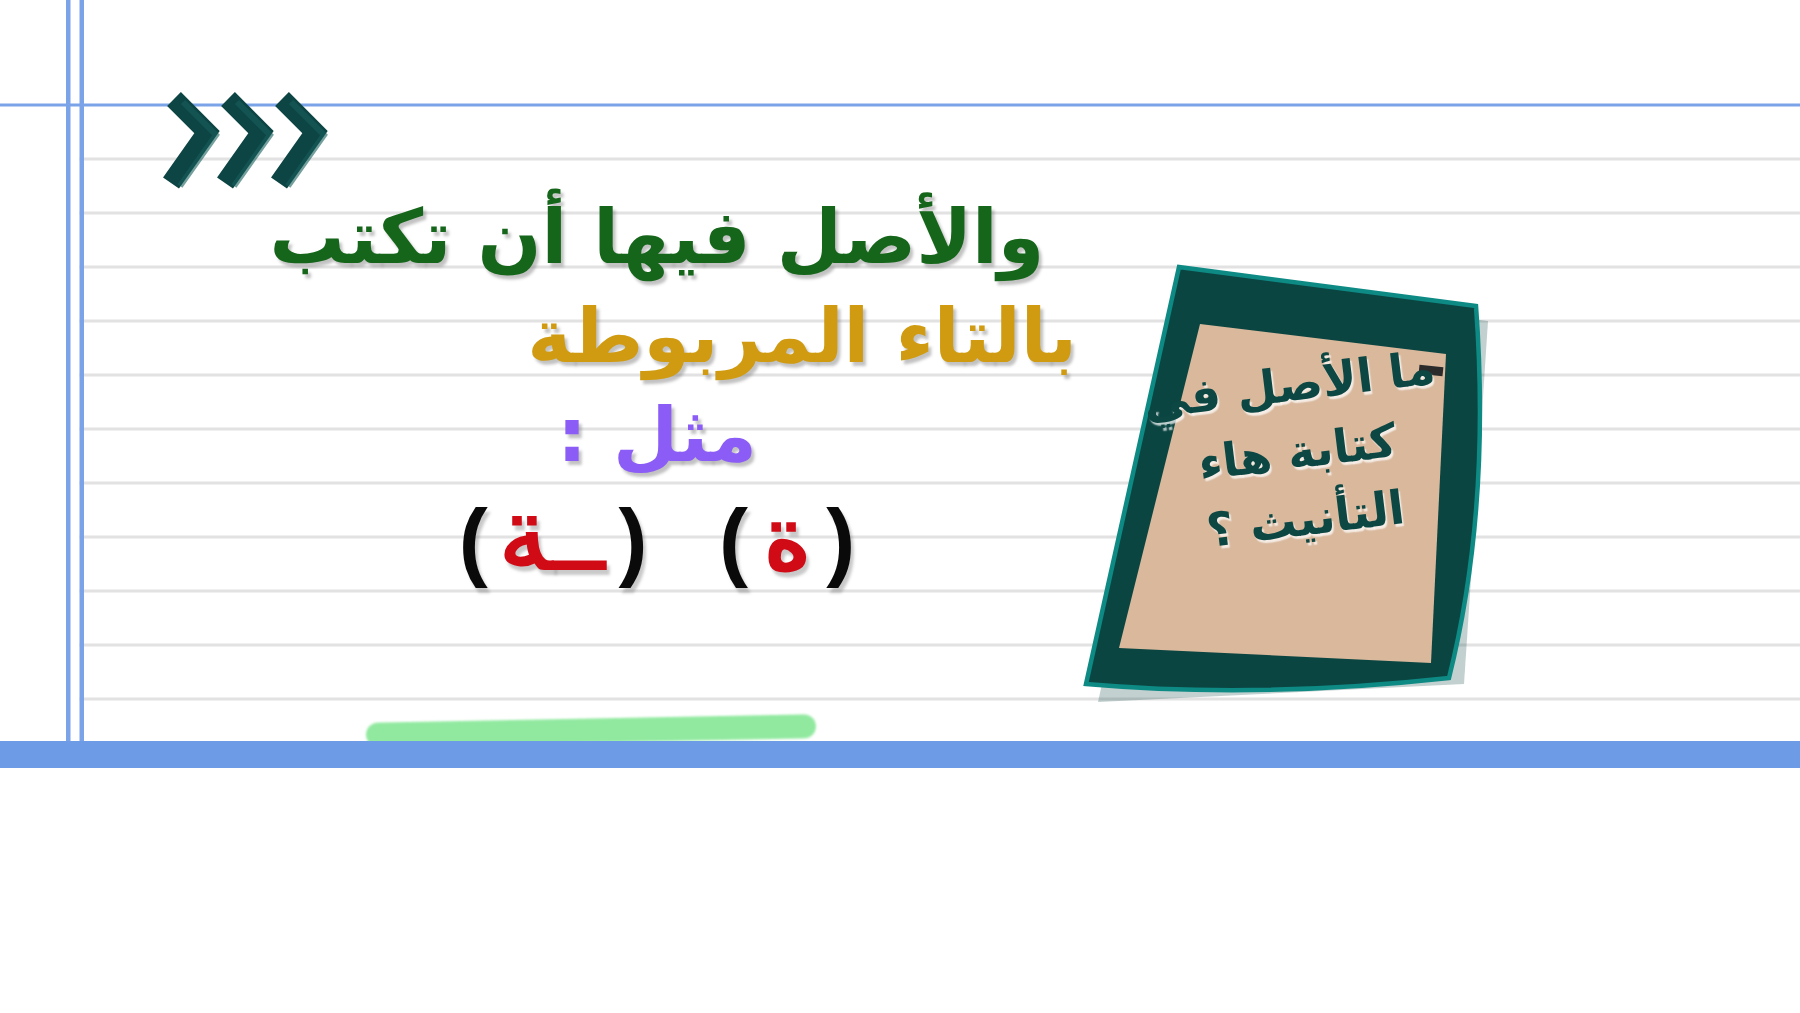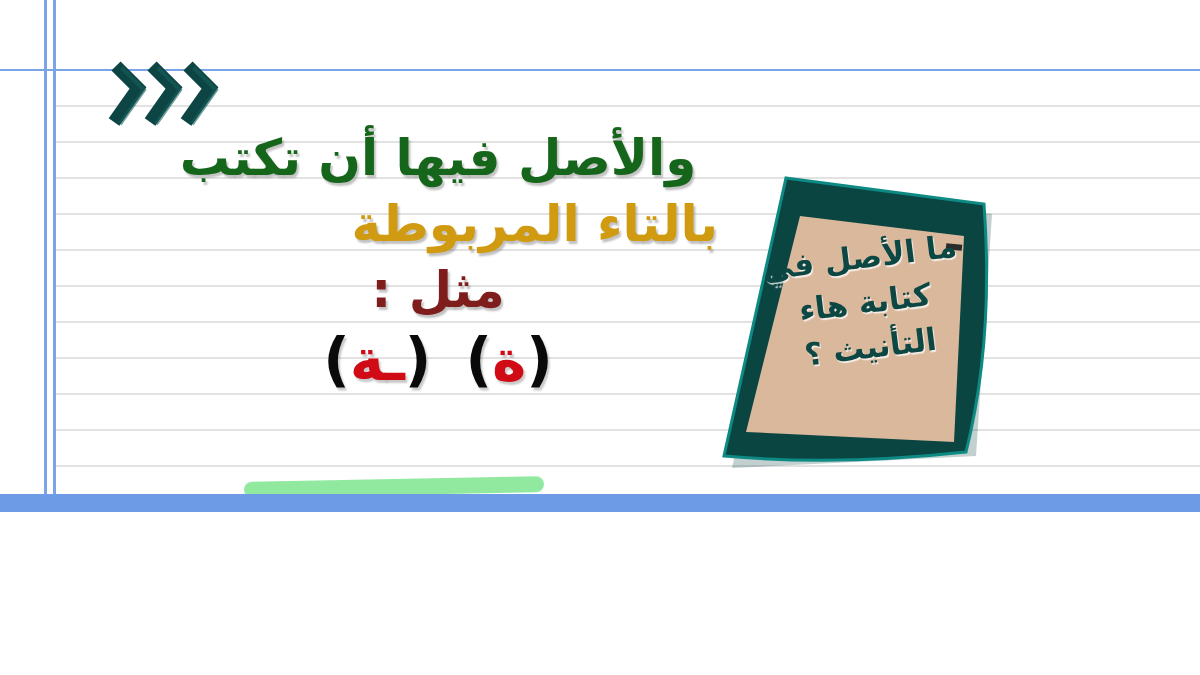--- a/index.html
+++ b/index.html
@@ -82,31 +82,32 @@
     letter-spacing: 0px;
   }
   .line-2 {
     font-size: 50px;
     color: #d09b10;
     margin-top: 10px;
     text-align: right;
   }
   .line-3 {
     font-size: 50px;
-    color: #7f1d1d;
+    color: #8b5cf6;
     margin-top: 10px;
   }
   .examples {
     margin-top: 8px;
     font-size: 58px;
     font-weight: bold;
     color: #0a0a0a;
     white-space: nowrap;
     text-shadow: 2px 3px 2px rgba(120,120,120,0.40);
     direction: rtl;
+    font-family: Liberation Mono, monospace;
   }
   .examples .red { color: #d00b16; }
   .ex-gap { display: inline-block; width: 34px; }
 
   
   .hl-stroke {
     position: absolute;
     background: #8ce89b;
     border-radius: 12px;
     filter: blur(0.6px);

